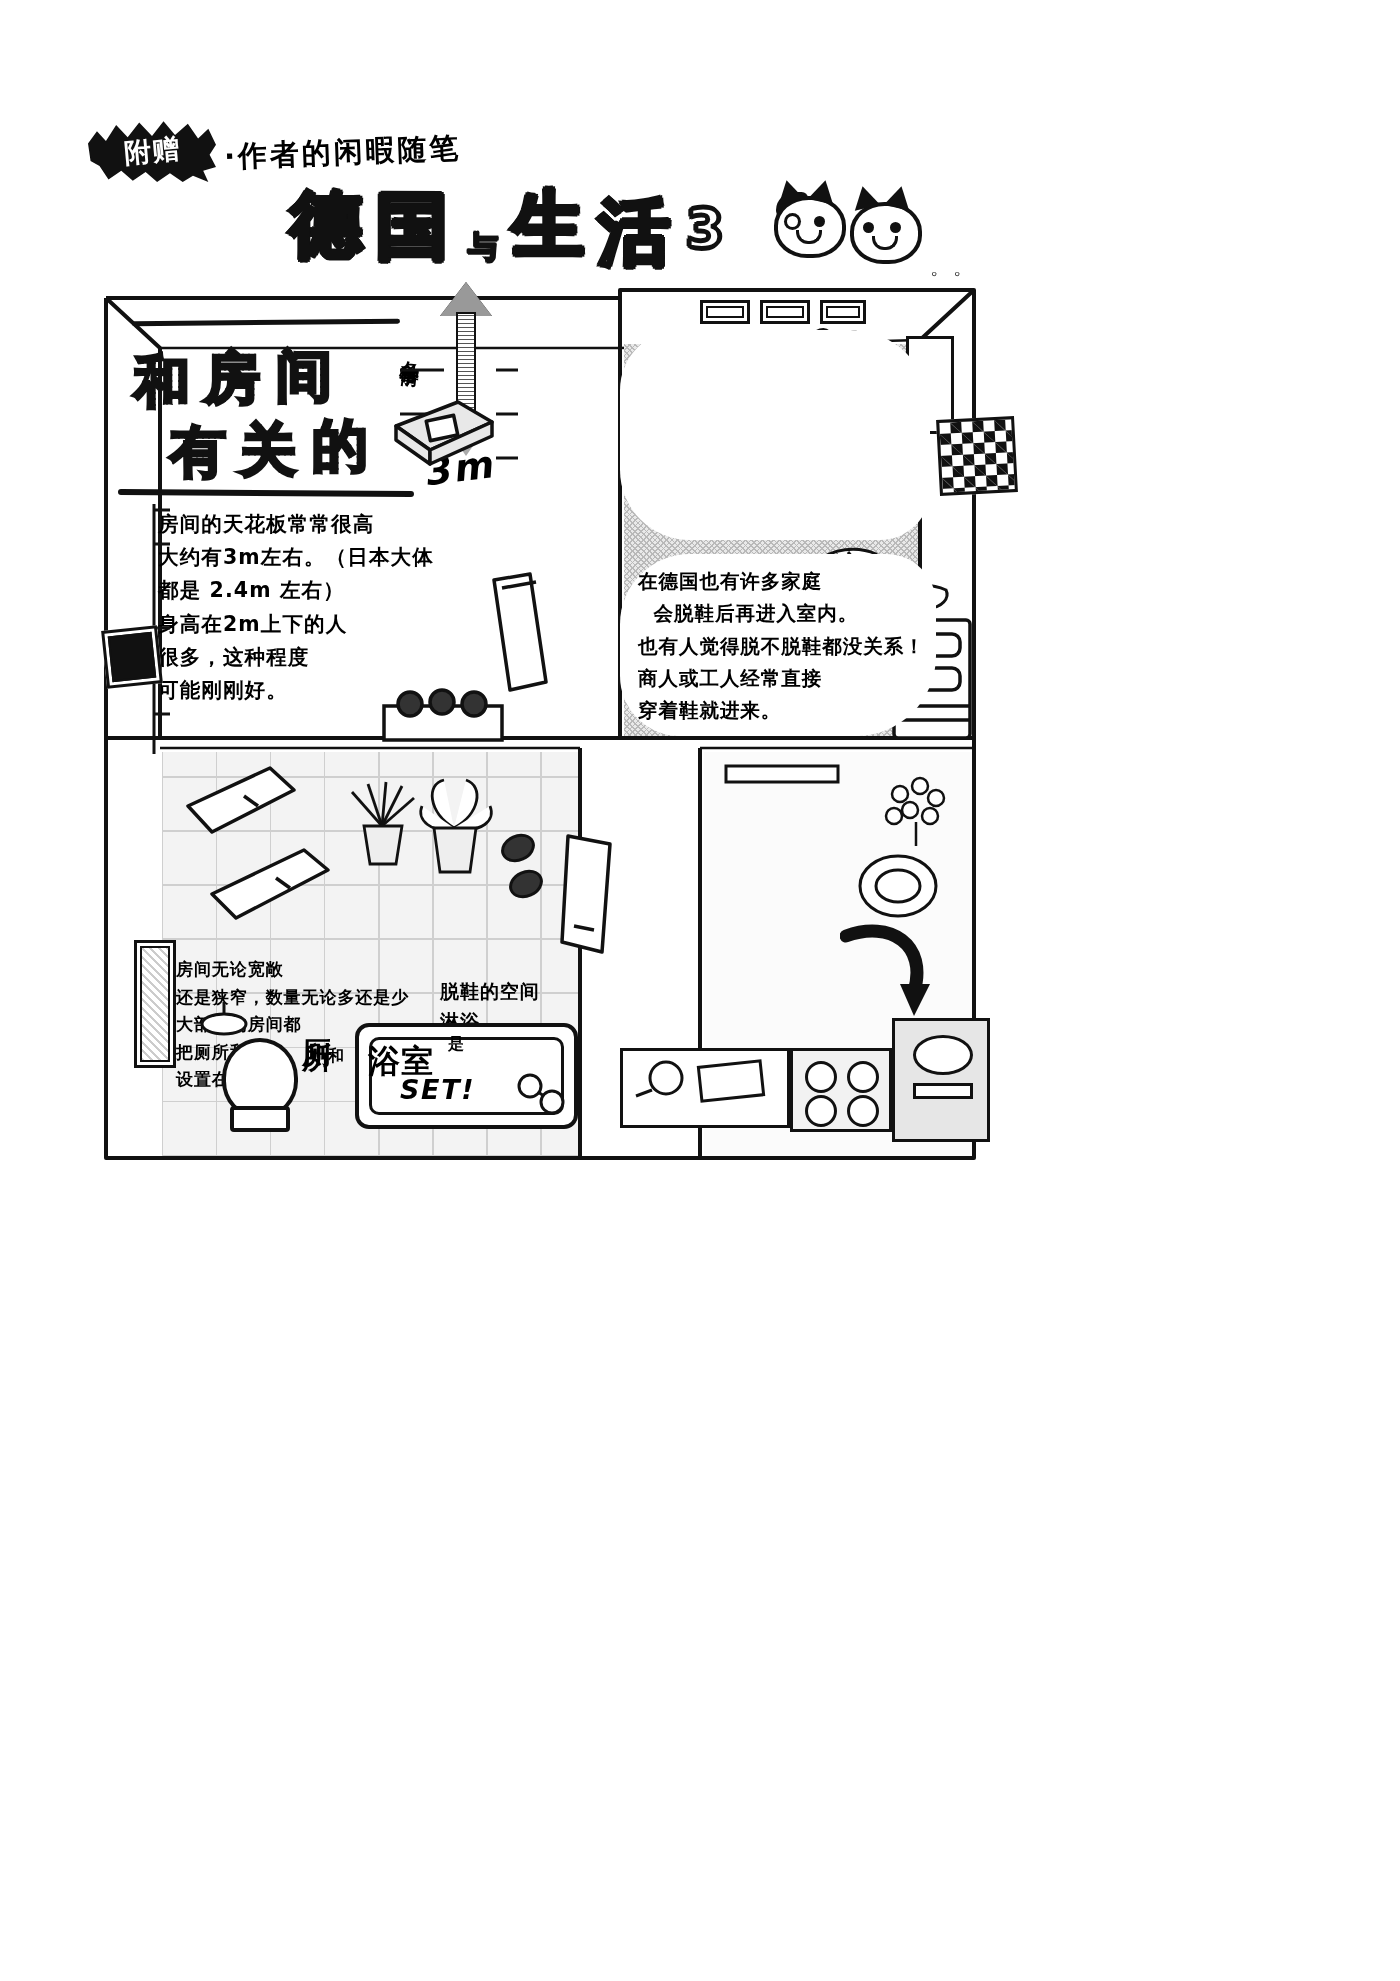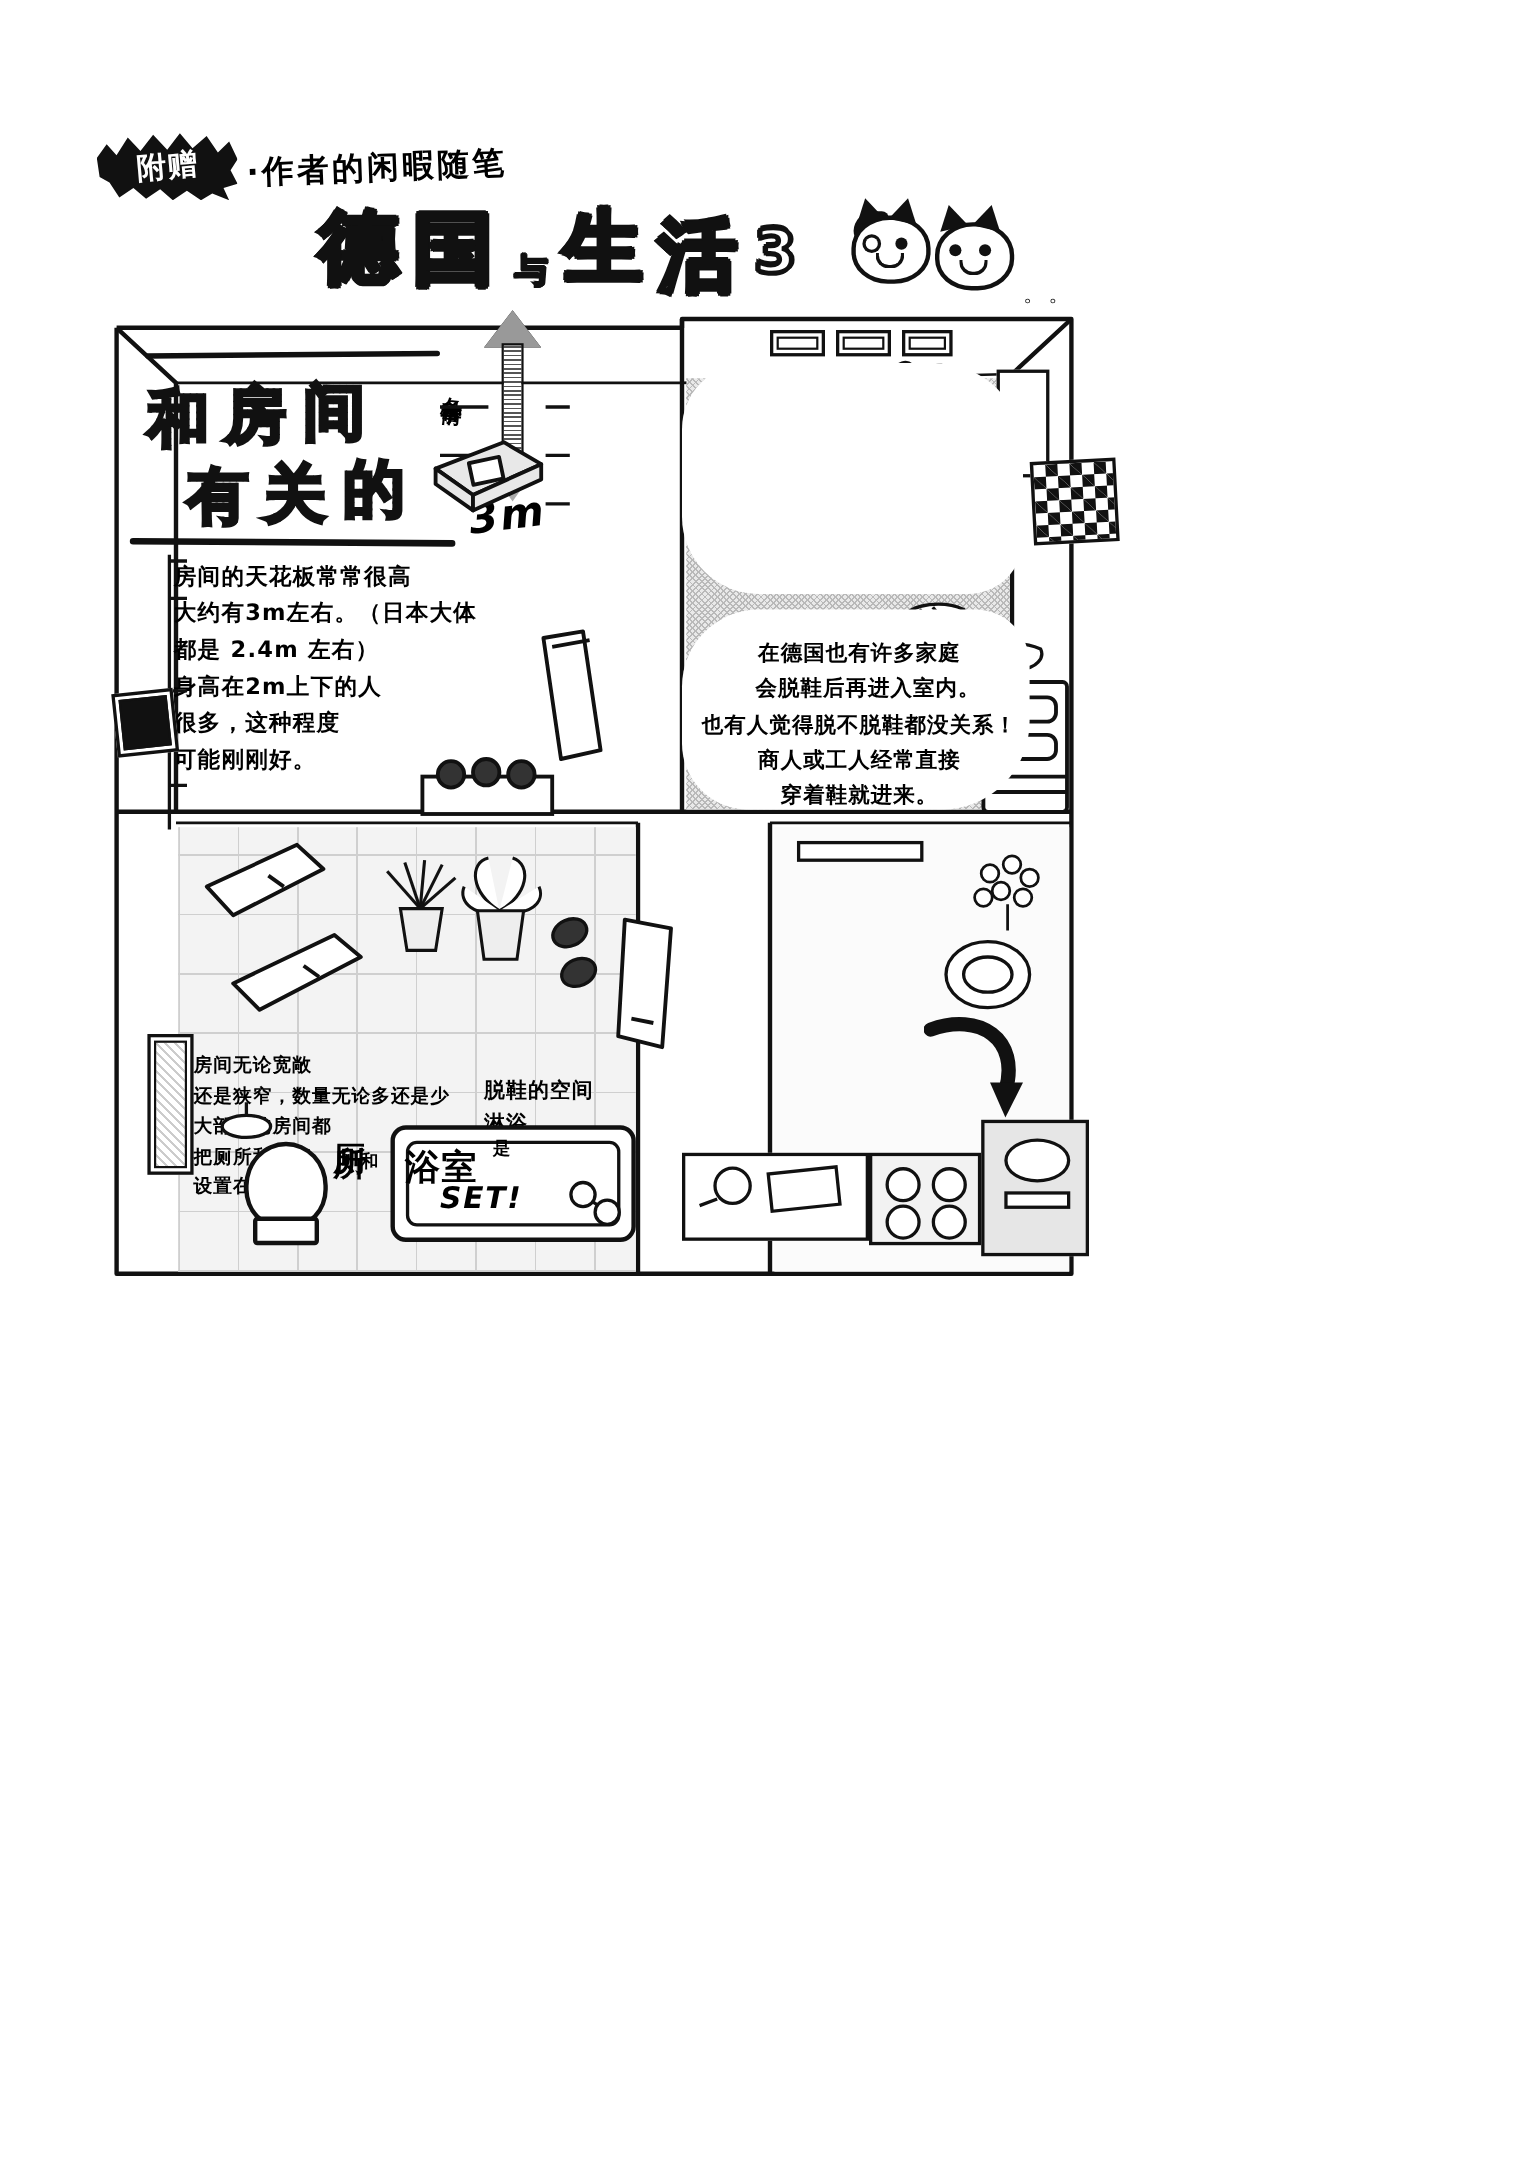--- a/index.html
+++ b/index.html
@@ -334,21 +334,21 @@
       <rect x="14" y="20" width="56" height="22" rx="8"></rect>
       <rect x="14" y="54" width="56" height="22" rx="8"></rect>
       <line x1="4" y1="92" x2="80" y2="92"></line>
       <line x1="4" y1="106" x2="80" y2="106"></line>
     </g>
   </svg>
 
   <div class="abs" style="left:520px;top:52px;width:310px;height:210px;background:#fff;border-radius:60px 80px 50px 70px;"></div>
 
   <div class="abs" style="left:520px;top:276px;width:316px;height:182px;background:#fff;border-radius:70px 50px 80px 60px;"></div>
-  <div class="bubble-txt" style="left:538px;top:300px;text-align:center;">在德国也有许多家庭
+  <div class="bubble-txt" style="left:538px;top:288px;">在德国也有许多家庭
   会脱鞋后再进入室内。
 也有人觉得脱不脱鞋都没关系！
 商人或工人经常直接
 穿着鞋就进来。</div>
 
   <svg width="120" height="90" style="position:absolute;left:84px;top:484px;">
     <g fill="#fff" stroke="#111" stroke-width="3.5" stroke-linejoin="round">
       <polygon points="4,44 86,6 110,28 28,70"></polygon>
       <line x1="60" y1="34" x2="74" y2="44"></line>
     </g>

